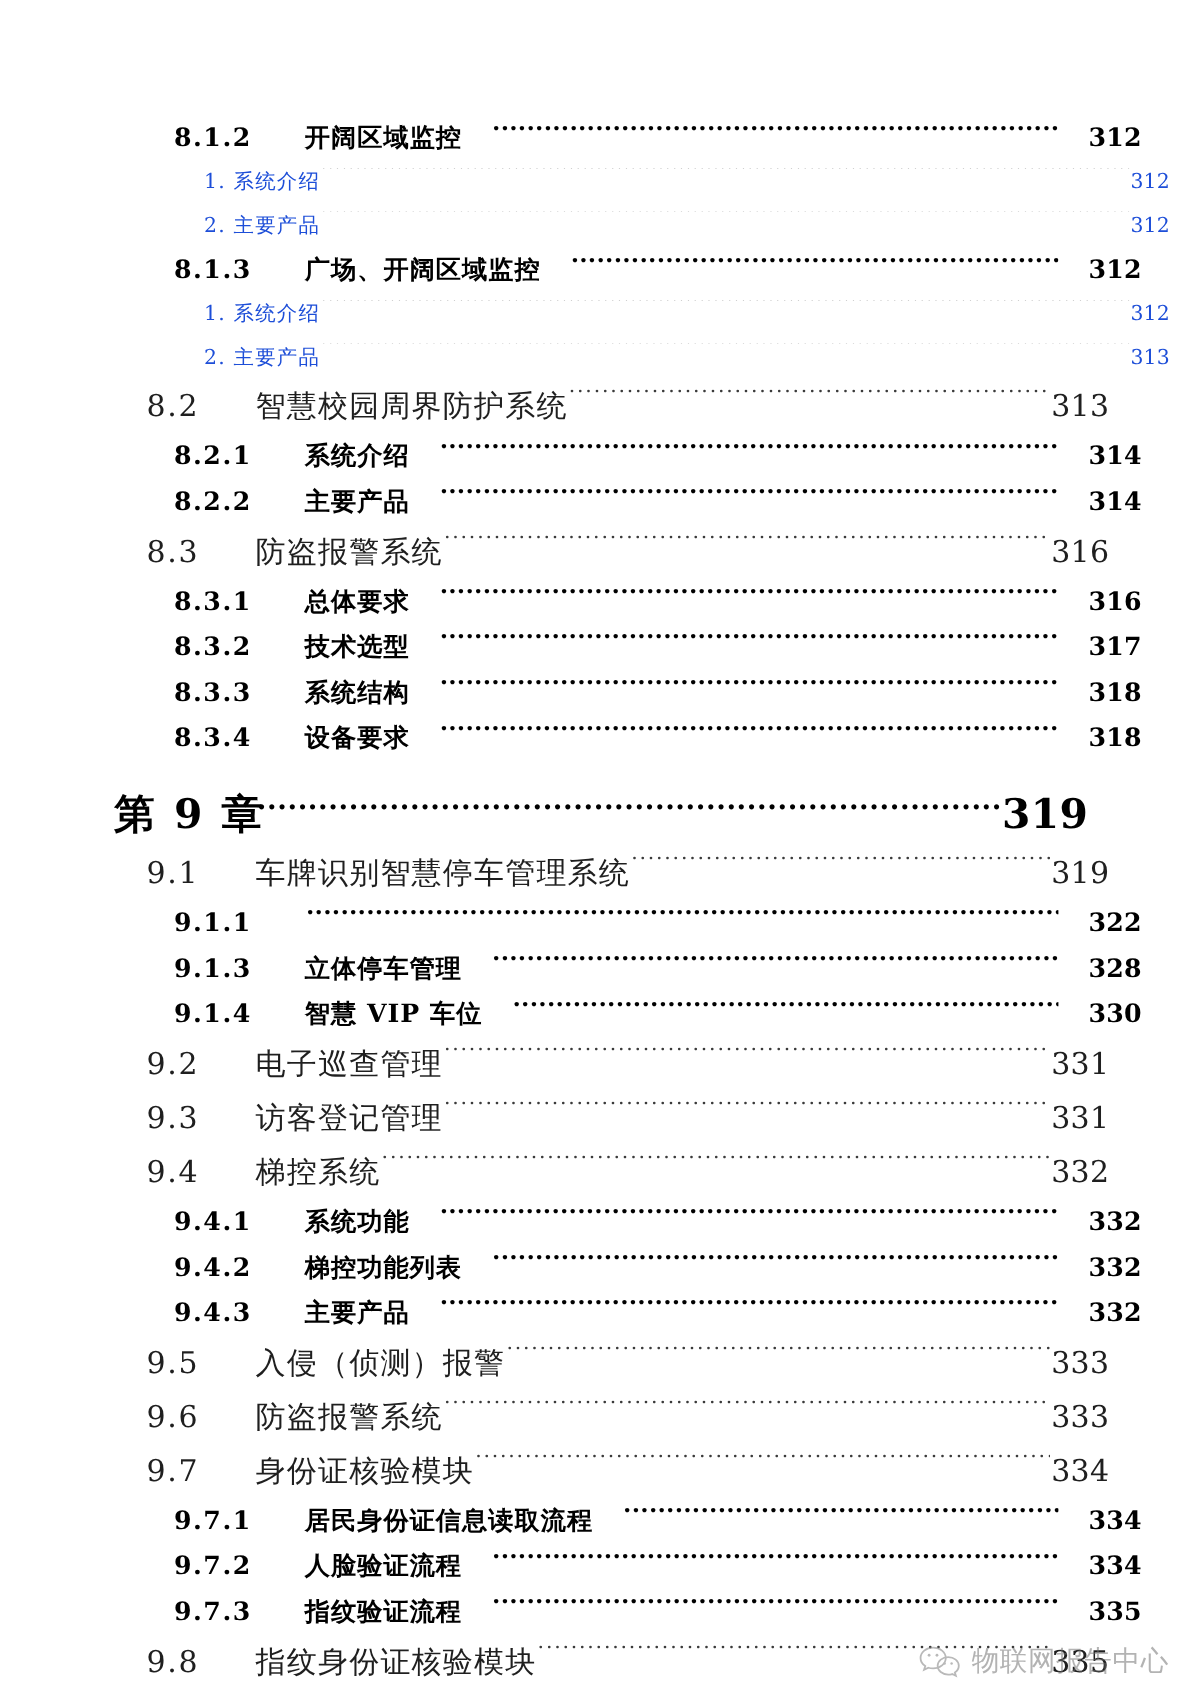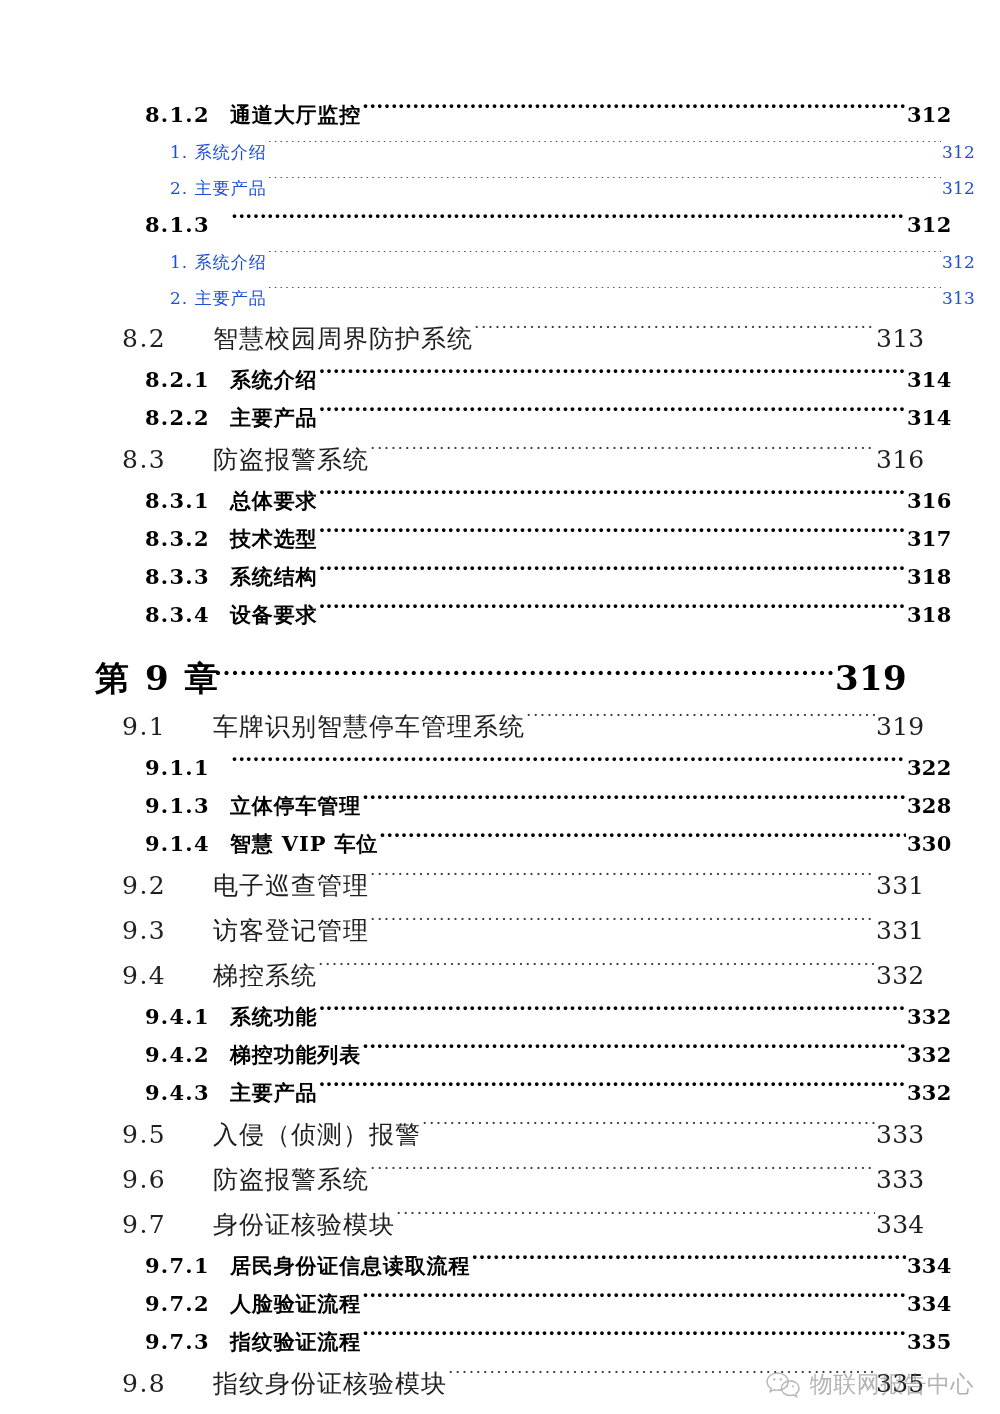--- a/index.html
+++ b/index.html
@@ -96,20 +96,21 @@
   .lvl2 .toc-dots::after { font-size: 17px; letter-spacing: 1.5px; color: #3a3a3a; }
   .lvl2 .toc-page { min-width: 58px; }
 
   
   .lvl3 {
     font-weight: 700;
     font-size: 21px;
     line-height: 38px;
     color: #000;
     padding-left: 50px;
+    gap: 24px;
   }
   .lvl3 .toc-num { width: 85px; }
   .lvl3 .toc-dots::after { font-size: 20px; font-weight: 700; letter-spacing: 0.2px; }
   .lvl3 .toc-page { min-width: 50px; }
 
   
   .lvl4 {
     font-weight: 400;
     font-size: 17px;
     line-height: 36px;
@@ -147,38 +148,39 @@
   }
 </style>
 </head>
 <body>
 
 <div id="toc-page">
 
   <div id="toc-list">
       <div class="toc-row lvl3">
         <span class="toc-num">8.1.2</span>
-        <span class="toc-title">通道大厅监控</span>
+        <span class="toc-title">开阔区域监控</span>
         <span class="toc-dots"></span>
         <span class="toc-page">312</span>
       </div>
       <div class="toc-row lvl4">
         <span class="toc-num"></span>
         <span class="toc-title">1. 系统介绍</span>
         <span class="toc-dots"></span>
         <span class="toc-page">312</span>
       </div>
       <div class="toc-row lvl4">
         <span class="toc-num"></span>
         <span class="toc-title">2. 主要产品</span>
         <span class="toc-dots"></span>
         <span class="toc-page">312</span>
       </div>
       <div class="toc-row lvl3">
         <span class="toc-num">8.1.3</span>
+        <span class="toc-title">广场、开阔区域监控</span>
         <span class="toc-dots"></span>
         <span class="toc-page">312</span>
       </div>
       <div class="toc-row lvl4">
         <span class="toc-num"></span>
         <span class="toc-title">1. 系统介绍</span>
         <span class="toc-dots"></span>
         <span class="toc-page">312</span>
       </div>
       <div class="toc-row lvl4">

